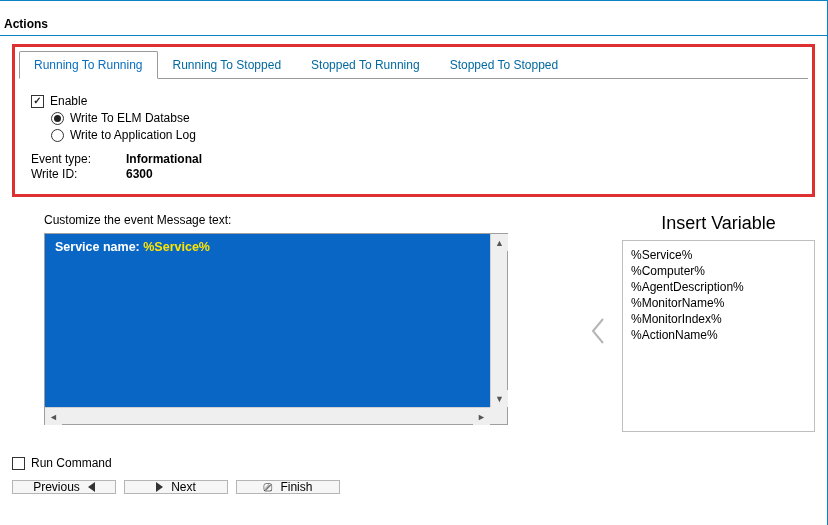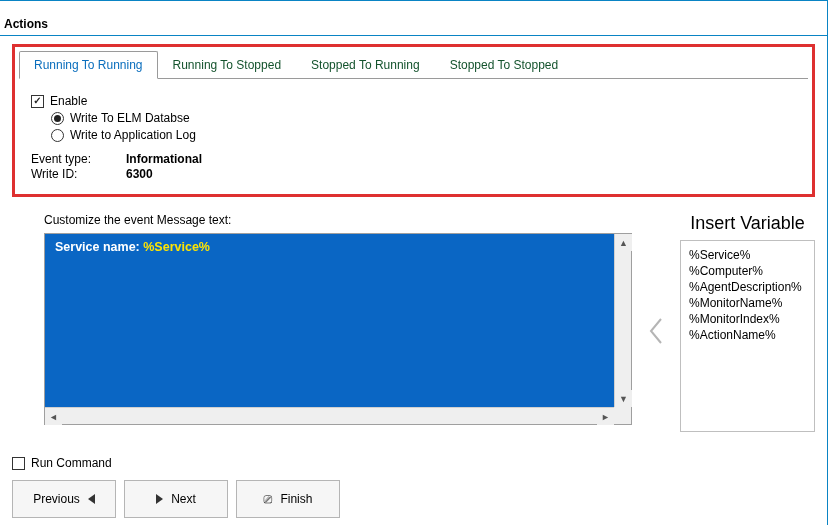--- a/index.html
+++ b/index.html
@@ -38,21 +38,21 @@
   }
   .tabs {
     display: flex;
     border-bottom: 1px solid #9a9a9a;
   }
   .tab {
     padding: 6px 14px 5px 14px;
     font-size: 12px;
     cursor: pointer;
     border: 1px solid transparent;
-    color: #14532d;
+    color: #0369a1;
     white-space: nowrap;
   }
   .tab.active {
     color: #0a6ebd;
     border: 1px solid #9a9a9a;
     border-bottom: 1px solid #fff;
     margin-bottom: -1px;
     background: #fff;
     border-top-left-radius: 2px;
     border-top-right-radius: 2px;
@@ -86,21 +86,21 @@
     gap: 10px;
     padding-left: 32px;
   }
   .left-col { flex: 0 0 530px; }
   .right-col { flex: 1; }
   .section-label { font-size: 12px; margin-bottom: 6px; }
 
   .editor-frame {
     border: 1px solid #9f9f9f;
     position: relative;
-    width: 588px;
+    width: 464px;
     height: 192px;
     display: flex;
     flex-direction: column;
     background: #f3f3f3;
   }
   .editor-scroll-v {
     position: absolute;
     right: 0; top: 0; bottom: 17px;
     width: 17px;
     background: #efefef;
@@ -149,21 +149,21 @@
   .run-cmd-row {
     margin-top: 24px;
     display: flex; align-items: center;
   }
 
   .button-bar {
     margin-top: 10px;
     display: flex; gap: 8px;
   }
   .btn {
-    min-width: 104px; height: 38px;
+    min-width: 104px; height: 14px;
     border: 1px solid #b5b5b5;
     background: #f6f6f6;
     display: inline-flex; align-items: center; justify-content: center;
     gap: 8px;
     font-size: 12px; cursor: pointer; padding: 0 10px;
   }
   .btn .tri-left {
     width: 0; height: 0; border-top: 5px solid transparent;
     border-bottom: 5px solid transparent; border-right: 7px solid #333;
   }

